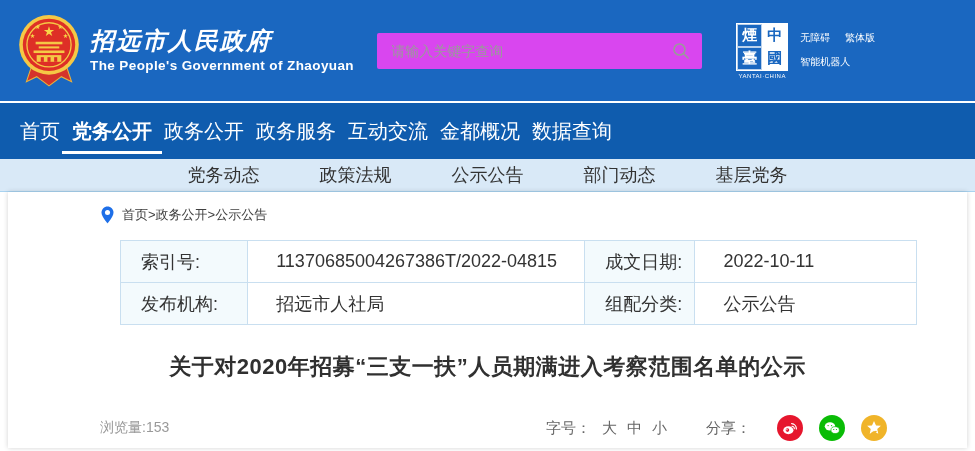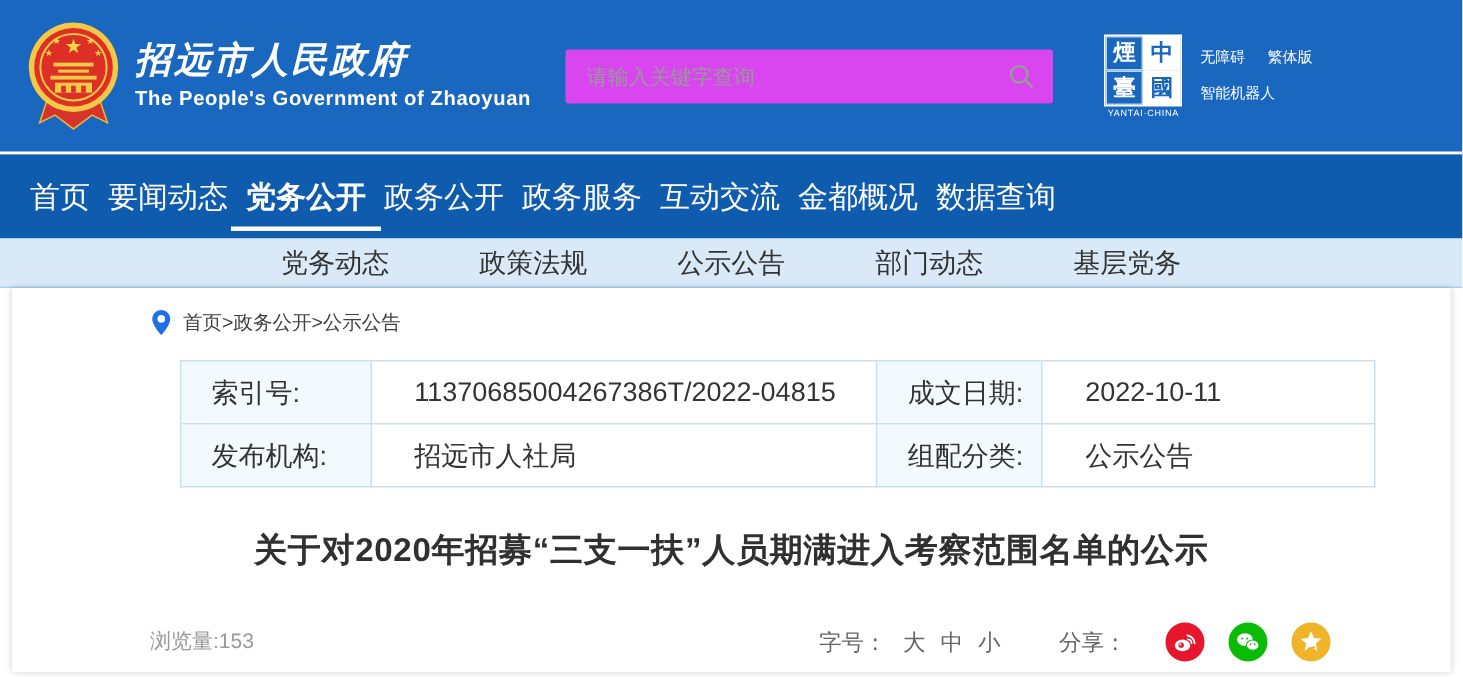--- a/index.html
+++ b/index.html
@@ -187,21 +187,20 @@
         </div>
         <div class="ql-row">
           <a>智能机器人</a>
         </div>
       </div>
     </div>
   </header>
 
   <nav class="mainnav">
     <a class="nav-item">首页</a>
-    <a class="nav-item">要闻动态</a>
     <a class="nav-item active">党务公开</a>
     <a class="nav-item">政务公开</a>
     <a class="nav-item">政务服务</a>
     <a class="nav-item">互动交流</a>
     <a class="nav-item">金都概况</a>
     <a class="nav-item">数据查询</a>
   </nav>
 
   <div class="subnav">
     <a class="subnav-item">党务动态</a>

